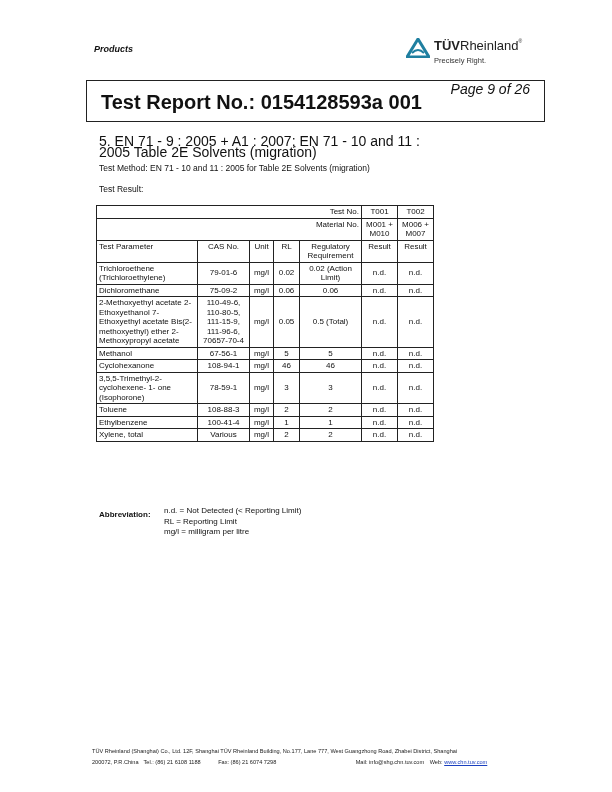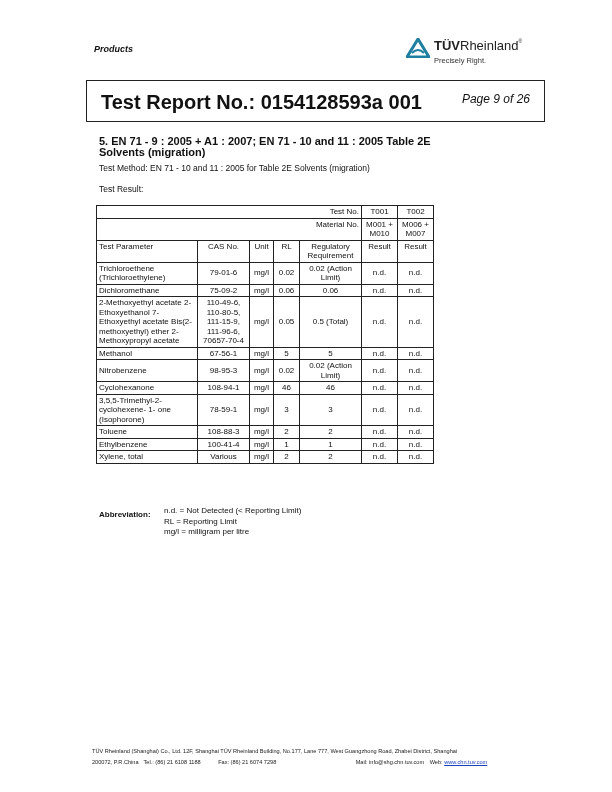--- a/index.html
+++ b/index.html
@@ -8,22 +8,22 @@
   .abs { position:absolute; }
   .products { left:94px; top:44px; font-size:9px; font-weight:bold; font-style:italic; }
   .logo { left:406px; top:36px; width:130px; height:36px; }
   .logo svg { position:absolute; left:0; top:2px; }
   .logo .brand { position:absolute; left:28px; top:2px; font-size:13px; color:#222; white-space:nowrap; }
   .logo .brand b { font-weight:bold; }
   .logo .brand sup { font-size:5px; vertical-align:top; }
   .logo .tag { position:absolute; left:28px; top:20px; font-size:7.5px; color:#333; }
   .hbox { left:86px; top:80px; width:457px; height:40px; border:1.3px solid #222; border-right-width:1.5px; }
   .hbox .title { position:absolute; left:14px; top:10px; font-size:20px; font-weight:bold; }
-  .hbox .page { position:absolute; right:14px; top:11px; font-size:12px; font-style:italic; }
-  .sect { left:99px; top:136px; width:340px; font-size:11px; font-weight:bold; line-height:11px; }
+  .hbox .page { position:absolute; right:14px; top:0; font-size:14px; font-style:italic; }
+  .sect { left:99px; top:136px; width:340px; font-size:14px; font-weight:normal; line-height:11px; }
   .method { left:99px; top:163px; font-size:8.5px; }
   .result { left:99px; top:184px; font-size:8.5px; font-weight:normal; }
   table.res { position:absolute; left:96px; top:205px; border-collapse:collapse; font-size:8px; line-height:9.5px; }
   table.res td { border:1px solid #222; padding:1px 2px; vertical-align:middle; }
   table.res td.c { text-align:center; }
   table.res td.r { text-align:right; }
   table.res td.top { vertical-align:top; }
   .abbr { left:99px; top:506px; font-size:8px; line-height:10.5px; }
   .abbr .lbl { font-weight:bold; position:absolute; left:0; top:4px; white-space:nowrap; }
   .abbr .items { position:absolute; left:65px; top:0; white-space:nowrap; }
@@ -114,29 +114,20 @@
       <tr>
         <td>Methanol</td>
         <td class="c">67-56-1</td>
         <td class="c">mg/l</td>
         <td class="c">5</td>
         <td class="c">5</td>
         <td class="c">n.d.</td>
         <td class="c">n.d.</td>
       </tr>
       <tr>
-        <td>Nitrobenzene</td>
-        <td class="c">98-95-3</td>
-        <td class="c">mg/l</td>
-        <td class="c">0.02</td>
-        <td class="c">0.02 (Action Limit)</td>
-        <td class="c">n.d.</td>
-        <td class="c">n.d.</td>
-      </tr>
-      <tr>
         <td>Cyclohexanone</td>
         <td class="c">108-94-1</td>
         <td class="c">mg/l</td>
         <td class="c">46</td>
         <td class="c">46</td>
         <td class="c">n.d.</td>
         <td class="c">n.d.</td>
       </tr>
       <tr>
         <td>3,5,5-Trimethyl-2-cyclohexene- 1- one (Isophorone)</td>

